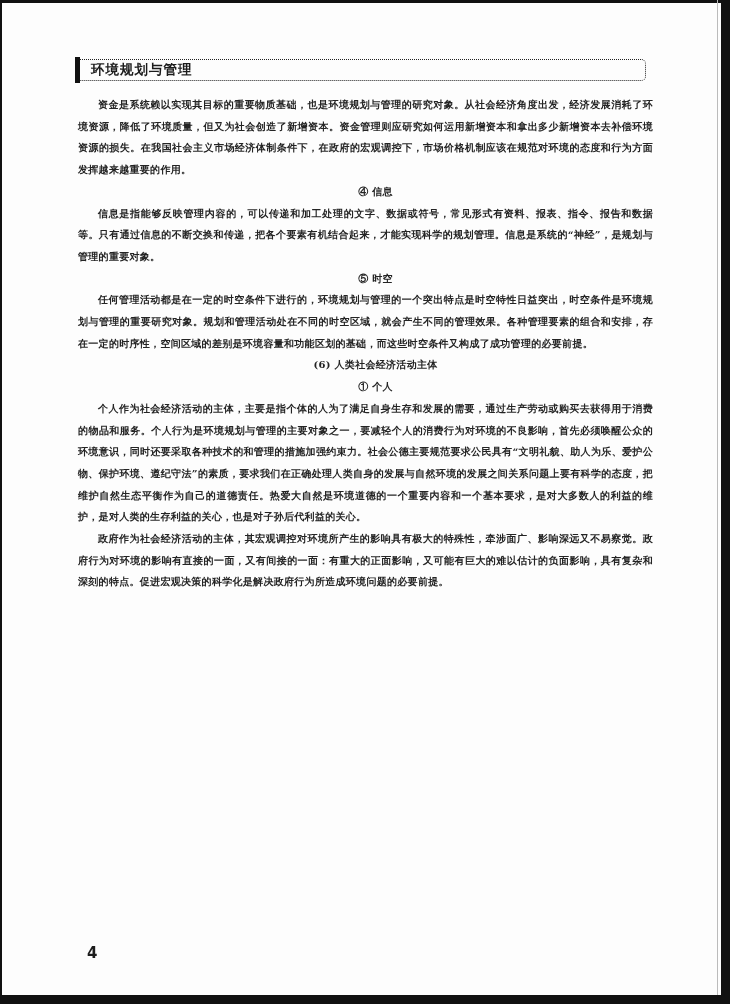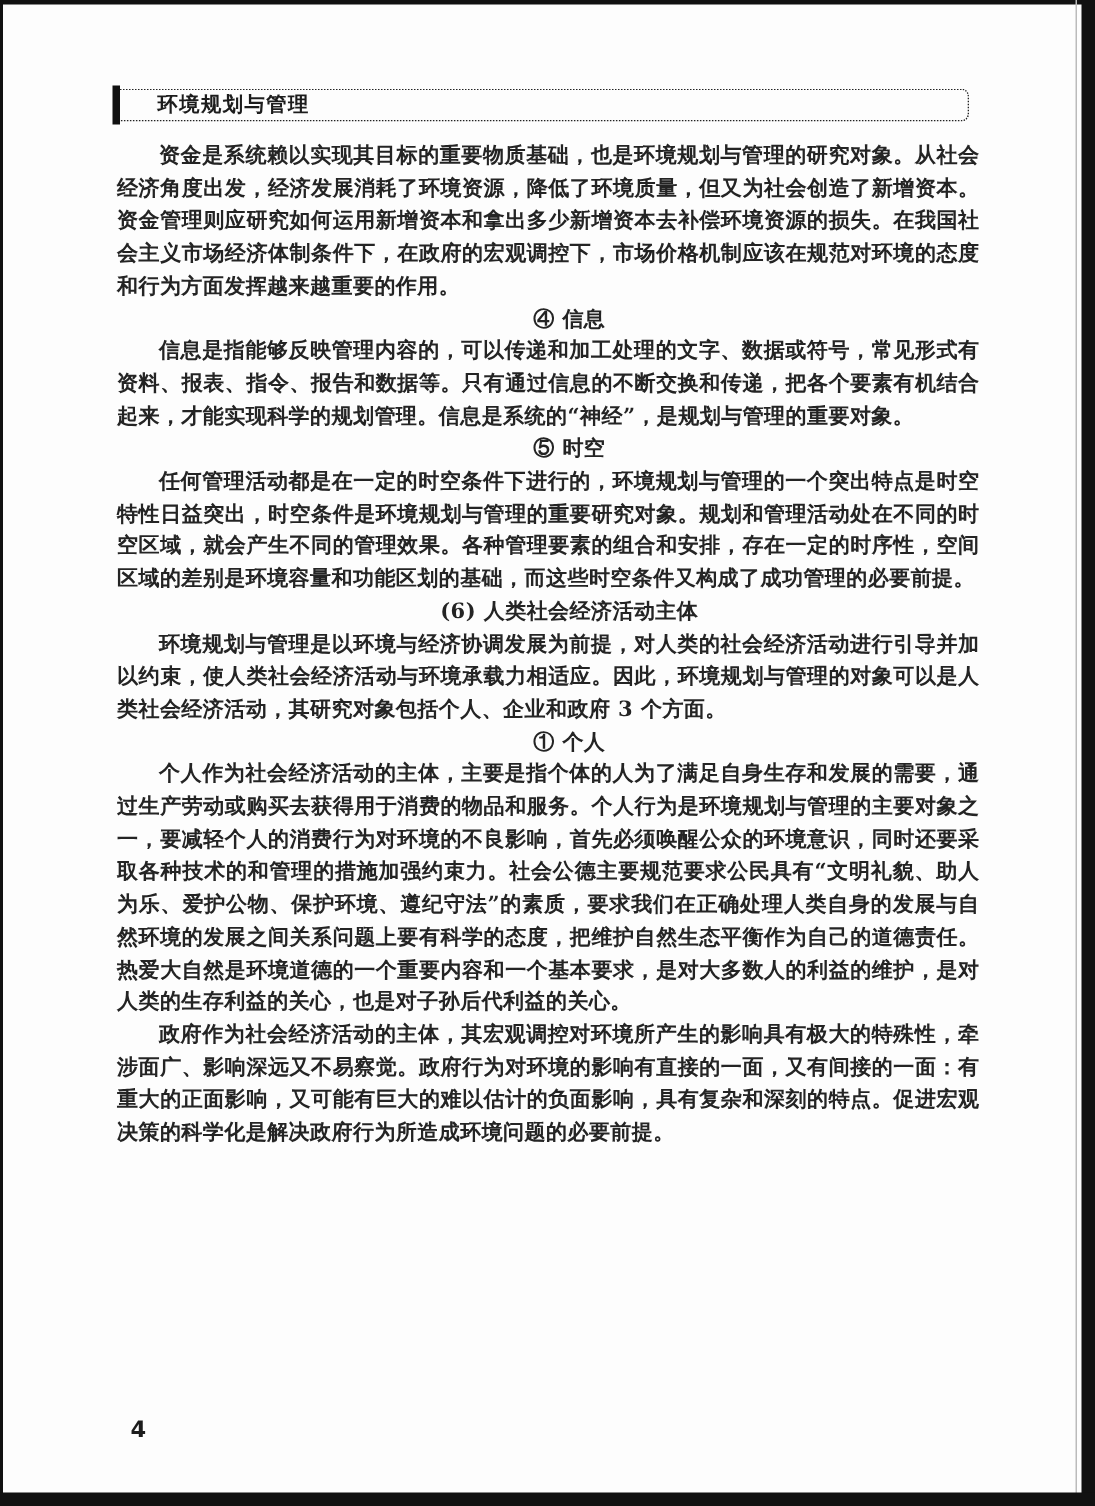--- a/index.html
+++ b/index.html
@@ -40,39 +40,39 @@
   }
   .chapter-bracket {
     position: absolute;
     left: -1px;
     top: -3px;
     width: 5px;
     height: 26px;
     background: #111;
   }
   .chapter-title {
-    margin-left: 29px;
+    margin-left: 15px;
     font-size: 13.5px;
     font-weight: bold;
     color: #1c1c1c;
     letter-spacing: 1px;
     font-family: "DejaVu Sans", "Liberation Sans", sans-serif;
   }
 
   
   .text-column {
     position: absolute;
     left: 78px;
     top: 94px;
     width: 575px;
     color: #242424;
   }
   .text-column p {
     margin: 0;
-    font-size: 14px;
+    font-size: 10px;
     line-height: 21.7px;
     text-align: justify;
     text-indent: 2em;
     font-weight: 600;
     letter-spacing: 0.3px;
   }
   .text-column p.section-heading {
     text-align: center;
   }
 
@@ -102,21 +102,20 @@
     <span class="chapter-title">环境规划与管理</span>
   </div>
 
   <div class="text-column">
       <p class="body-paragraph">资金是系统赖以实现其目标的重要物质基础，也是环境规划与管理的研究对象。从社会经济角度出发，经济发展消耗了环境资源，降低了环境质量，但又为社会创造了新增资本。资金管理则应研究如何运用新增资本和拿出多少新增资本去补偿环境资源的损失。在我国社会主义市场经济体制条件下，在政府的宏观调控下，市场价格机制应该在规范对环境的态度和行为方面发挥越来越重要的作用。</p>
       <p class="section-heading">④ 信息</p>
       <p class="body-paragraph">信息是指能够反映管理内容的，可以传递和加工处理的文字、数据或符号，常见形式有资料、报表、指令、报告和数据等。只有通过信息的不断交换和传递，把各个要素有机结合起来，才能实现科学的规划管理。信息是系统的“神经”，是规划与管理的重要对象。</p>
       <p class="section-heading">⑤ 时空</p>
       <p class="body-paragraph">任何管理活动都是在一定的时空条件下进行的，环境规划与管理的一个突出特点是时空特性日益突出，时空条件是环境规划与管理的重要研究对象。规划和管理活动处在不同的时空区域，就会产生不同的管理效果。各种管理要素的组合和安排，存在一定的时序性，空间区域的差别是环境容量和功能区划的基础，而这些时空条件又构成了成功管理的必要前提。</p>
       <p class="section-heading">(6) 人类社会经济活动主体</p>
-      <p class="body-paragraph">环境规划与管理是以环境与经济协调发展为前提，对人类的社会经济活动进行引导并加以约束，使人类社会经济活动与环境承载力相适应。因此，环境规划与管理的对象可以是人类社会经济活动，其研究对象包括个人、企业和政府 3 个方面。</p>
       <p class="section-heading">① 个人</p>
       <p class="body-paragraph">个人作为社会经济活动的主体，主要是指个体的人为了满足自身生存和发展的需要，通过生产劳动或购买去获得用于消费的物品和服务。个人行为是环境规划与管理的主要对象之一，要减轻个人的消费行为对环境的不良影响，首先必须唤醒公众的环境意识，同时还要采取各种技术的和管理的措施加强约束力。社会公德主要规范要求公民具有“文明礼貌、助人为乐、爱护公物、保护环境、遵纪守法”的素质，要求我们在正确处理人类自身的发展与自然环境的发展之间关系问题上要有科学的态度，把维护自然生态平衡作为自己的道德责任。热爱大自然是环境道德的一个重要内容和一个基本要求，是对大多数人的利益的维护，是对人类的生存利益的关心，也是对子孙后代利益的关心。</p>
       <p class="body-paragraph">政府作为社会经济活动的主体，其宏观调控对环境所产生的影响具有极大的特殊性，牵涉面广、影响深远又不易察觉。政府行为对环境的影响有直接的一面，又有间接的一面：有重大的正面影响，又可能有巨大的难以估计的负面影响，具有复杂和深刻的特点。促进宏观决策的科学化是解决政府行为所造成环境问题的必要前提。</p>
     </div>
 
   <div class="page-number">4</div>
 
 </div>
 
 </body></html>

